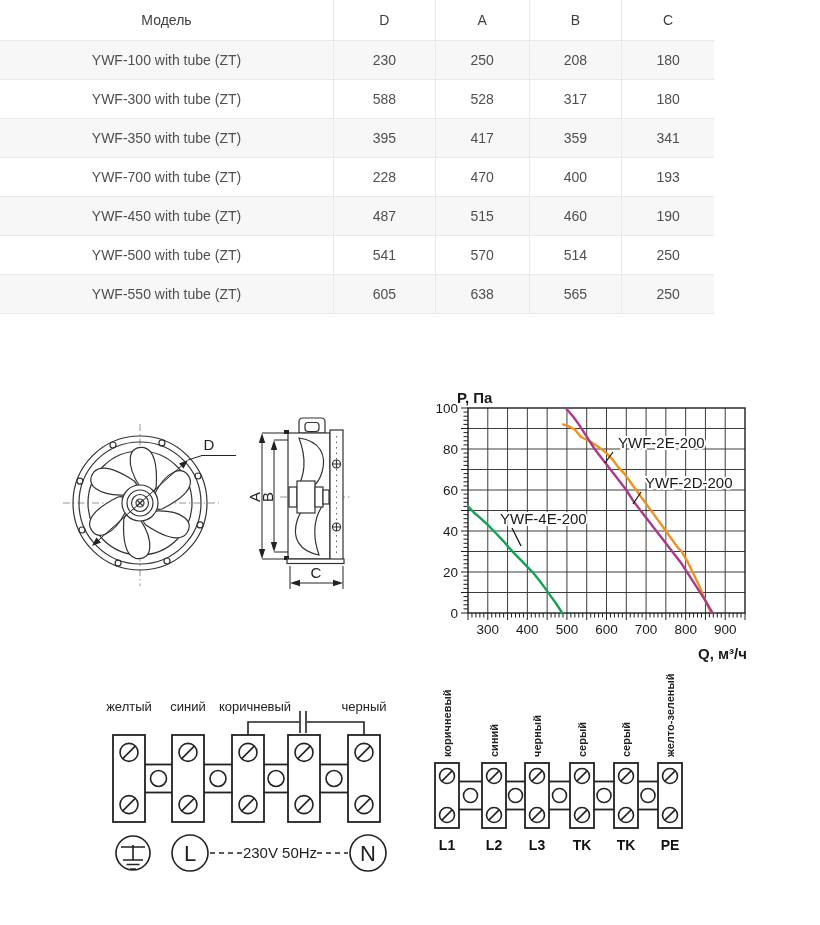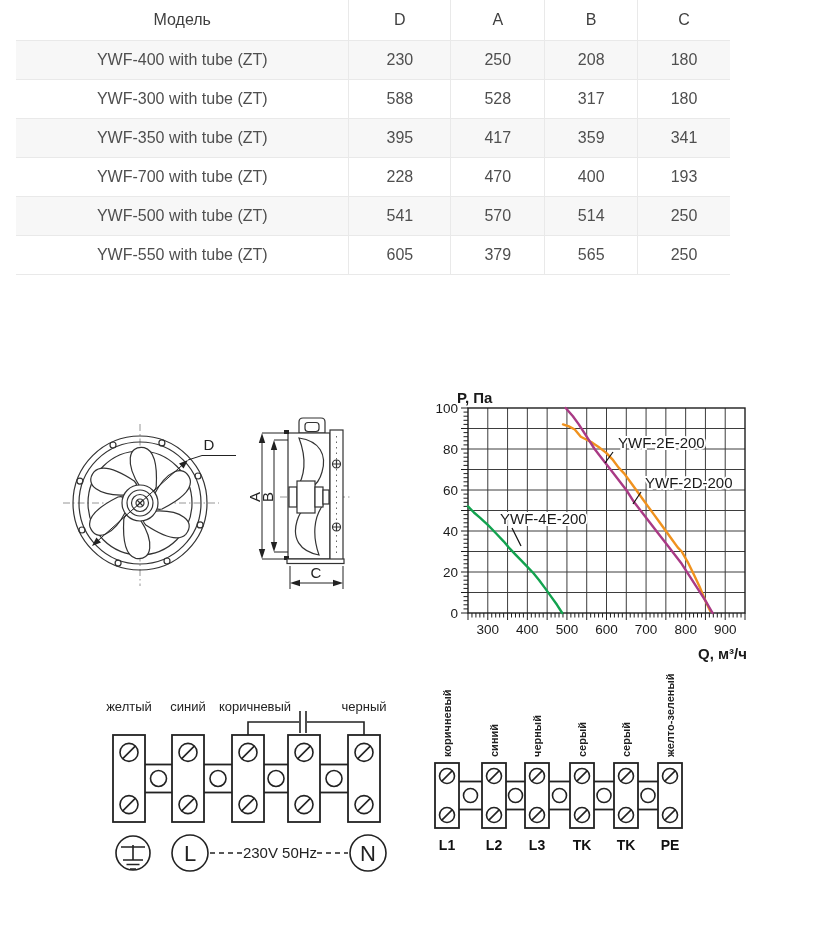--- a/index.html
+++ b/index.html
@@ -1,21 +1,21 @@
 <!DOCTYPE html>
 <html><head>
 <meta charset="utf-8">
 <style>
   html,body{margin:0;padding:0;background:#fff;}
   .page{position:relative;width:820px;height:925px;background:#fff;
         font-family:"Liberation Sans","DejaVu Sans",sans-serif;overflow:hidden;}
 
   
-  table.spec{position:absolute;left:16px;top:0;width:714px;border-collapse:collapse;
-             font-size:16px;color:#4f4f4f;}
+  table.spec{position:absolute;left:0;top:0;width:714px;border-collapse:collapse;
+             font-size:14px;color:#4f4f4f;}
   table.spec th{font-weight:400;color:#3f3f3f;height:38px;
                 border:1px solid #e9e9e9;border-top:none;text-align:center;}
   table.spec td{height:36px;border:1px solid #e9e9e9;text-align:center;}
   table.spec th:first-child,table.spec td:first-child{border-left:none;}
   table.spec th:last-child,table.spec td:last-child{border-right:none;}
   table.spec tbody tr:nth-child(odd){background:#f7f7f7;}
 
   
   svg{position:absolute;}
   #fan-drawings{left:30px;top:398px;width:330px;height:217px;}
@@ -56,21 +56,21 @@
       <tr>
           <th>Модель</th>
           <th>D</th>
           <th>A</th>
           <th>B</th>
           <th>C</th>
         </tr>
     </thead>
     <tbody>
         <tr>
-          <td>YWF-400 with tube (ZT)</td>
+          <td>YWF-100 with tube (ZT)</td>
           <td>230</td>
           <td>250</td>
           <td>208</td>
           <td>180</td>
         </tr>
         <tr>
           <td>YWF-300 with tube (ZT)</td>
           <td>588</td>
           <td>528</td>
           <td>317</td>
@@ -84,30 +84,37 @@
           <td>341</td>
         </tr>
         <tr>
           <td>YWF-700 with tube (ZT)</td>
           <td>228</td>
           <td>470</td>
           <td>400</td>
           <td>193</td>
         </tr>
         <tr>
+          <td>YWF-450 with tube (ZT)</td>
+          <td>487</td>
+          <td>515</td>
+          <td>460</td>
+          <td>190</td>
+        </tr>
+        <tr>
           <td>YWF-500 with tube (ZT)</td>
           <td>541</td>
           <td>570</td>
           <td>514</td>
           <td>250</td>
         </tr>
         <tr>
           <td>YWF-550 with tube (ZT)</td>
           <td>605</td>
-          <td>379</td>
+          <td>638</td>
           <td>565</td>
           <td>250</td>
         </tr>
       </tbody>
   </table>
 
   <svg id="fan-drawings" viewBox="30 398 330 217">
 
     <g>
       <path class="cl" d="M 63 503 H 219"></path>

